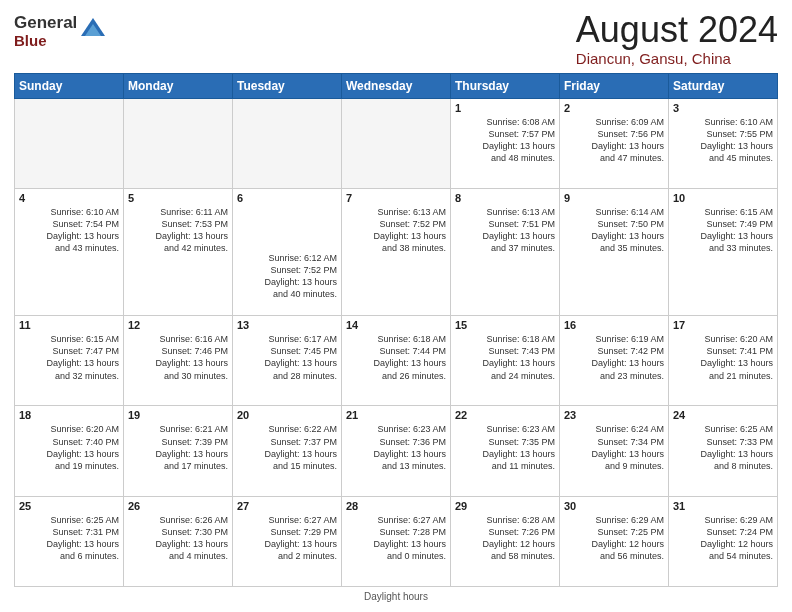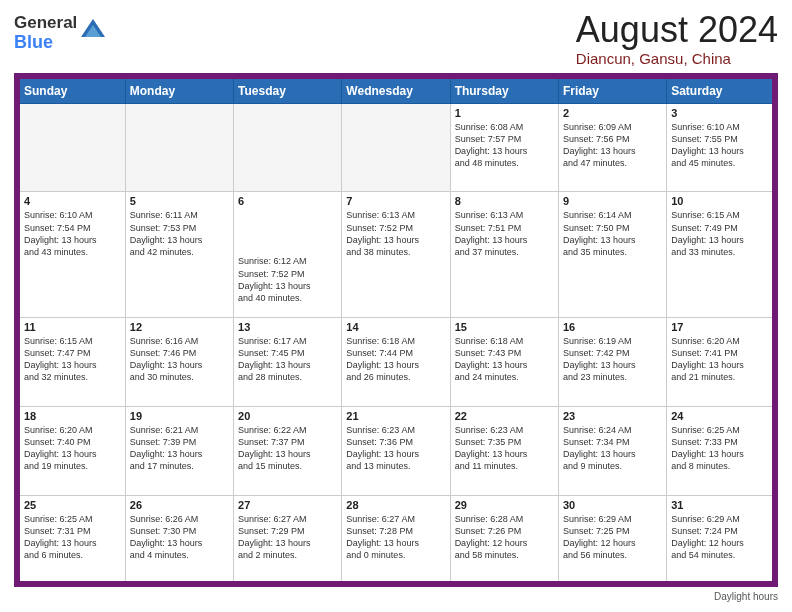--- a/index.html
+++ b/index.html
@@ -32,23 +32,23 @@
       display: flex;
       flex-direction: column;
       line-height: 1.1;
     }
     .logo-general {
       font-size: 17px;
       font-weight: bold;
       color: #333;
     }
     .logo-blue {
-      font-size: 18px;
+      font-size: 15px;
       font-weight: bold;
-      color: #3b82f6;
+      color: #7f1d1d;
     }
     .logo-icon {
       width: 28px;
       height: 28px;
       margin-left: 2px;
       margin-top: -4px;
     }
     .title-block {
     }
     .month-year {
@@ -56,21 +56,21 @@
       font-weight: normal;
       color: #222;
       line-height: 1.1;
     }
     .location {
       font-size: 15px;
       color: #7f1d1d;
     }
     .calendar {
       flex: 1;
-      border: 6px solid #701a75;
+      border: 1px solid #701a75;
       border-collapse: collapse;
       width: 100%;
       table-layout: fixed;
     }
     .calendar th {
       background: #2a6db5;
       color: #fff;
       font-size: 12px;
       font-weight: bold;
       padding: 5px 4px;
@@ -93,26 +93,27 @@
       font-size: 11px;
       font-weight: bold;
       color: #222;
       display: block;
       margin-bottom: 2px;
     }
     .day-info {
       font-size: 9px;
       color: #333;
       line-height: 1.35;
+      text-align: right;
     }
     .footer-note {
       font-size: 10px;
       color: #555;
       margin-top: 4px;
-      text-align: right;
+      text-align: center;
     }
   </style>
 </head>
 <body>
 
 <div class="page">
   <div class="header">
     <div class="logo">
       <div class="logo-text">
         <span class="logo-general">General</span>

